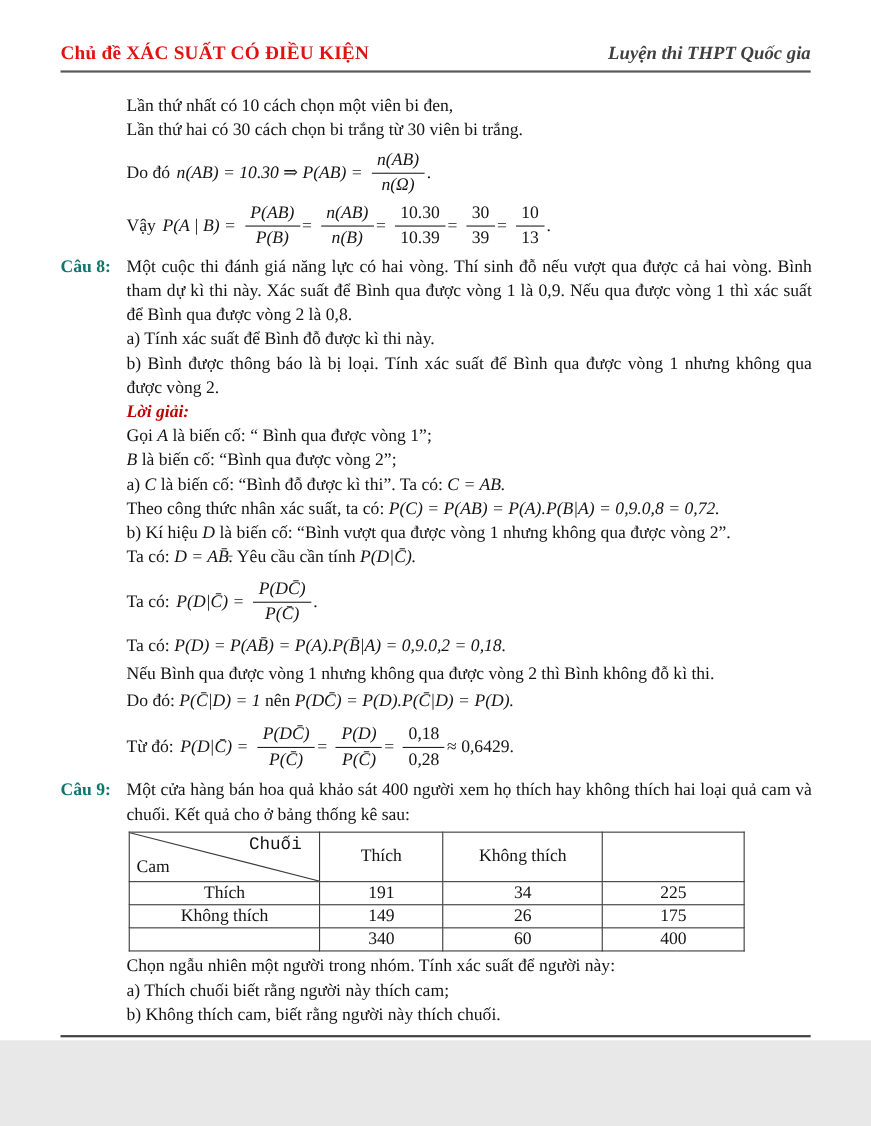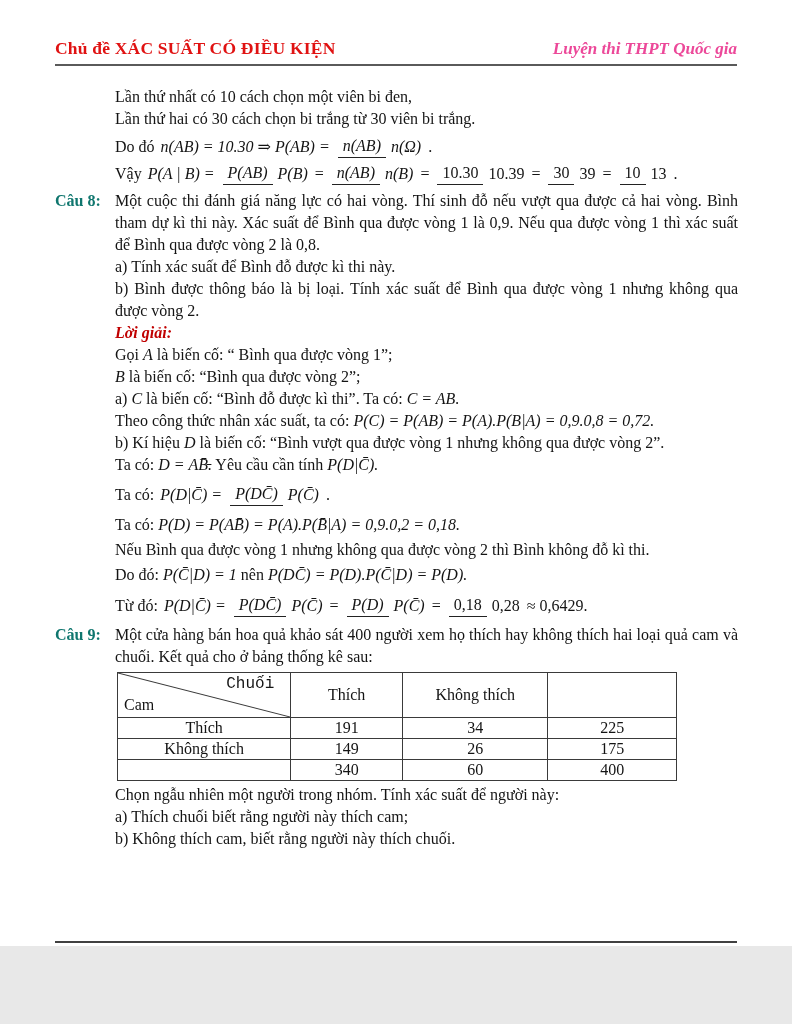--- a/index.html
+++ b/index.html
@@ -8,41 +8,41 @@
     font-family:"Liberation Serif","DejaVu Serif",serif;
     font-size:16px;color:#141414;overflow:hidden;margin:0 auto;
   }
   
   .header{
     position:absolute;left:55px;right:55px;top:38px;
     display:flex;justify-content:space-between;align-items:baseline;
     border-bottom:2px solid #5a5a5a;padding-bottom:5px;
   }
   .h-left{color:#e01212;font-weight:bold;font-size:17.5px;letter-spacing:.2px;}
-  .h-right{color:#ec4899;font-weight:bold;font-style:italic;font-size:17px;}
+  .h-right{color:#404040;font-weight:bold;font-style:italic;font-size:17px;}
   
   .footer{
     position:absolute;left:55px;right:55px;top:941px;
     display:flex;justify-content:space-between;align-items:baseline;
     border-top:2px solid #404040;padding-top:6px;
   }
   .f-left{color:#1515c0;font-weight:bold;font-size:17px;}
   .f-right{color:#e01212;font-weight:bold;font-size:20px;}
   
   .content{position:absolute;left:115px;right:54px;top:86px;line-height:22px;}
   .content p{margin:0;}
   .just{text-align:justify;}
   .qblock{position:relative;margin-top:4px;}
   .qlabel{position:absolute;left:-60px;top:0;color:#0f766e;font-weight:bold;white-space:nowrap;}
   .sol-head{color:#c00000;font-weight:bold;font-style:italic;}
   .mi{font-style:italic;}
   
   .f-line{display:flex;align-items:center;margin:3px 0;}
   .f-line > *{margin-right:6px;}
-  .frac{display:inline-flex;flex-direction:row;text-align:center;line-height:20px;margin:1px 2px;}
+  .frac{display:inline-flex;flex-direction:column;text-align:center;line-height:20px;margin:1px 2px;}
   .frac .num{display:block;padding:0 5px 1px;border-bottom:1px solid #222;}
   .frac .den{display:block;padding:1px 5px 0;}
   
   table.survey{border-collapse:collapse;table-layout:fixed;width:560px;margin:4px 0 3px 2px;}
   table.survey td{border:1px solid #3a3a3a;text-align:center;height:20px;padding:0 4px;font-size:16px;line-height:20px;}
   table.survey tr.head td{height:44px;}
   td.corner{position:relative;text-align:left;padding:0;}
   .c-top{position:absolute;top:1px;right:16px;font-family:Liberation Mono, monospace;}
   .c-bot{position:absolute;bottom:2px;left:6px;}
   .diag{position:absolute;left:0;top:0;width:100%;height:100%;display:block;}

